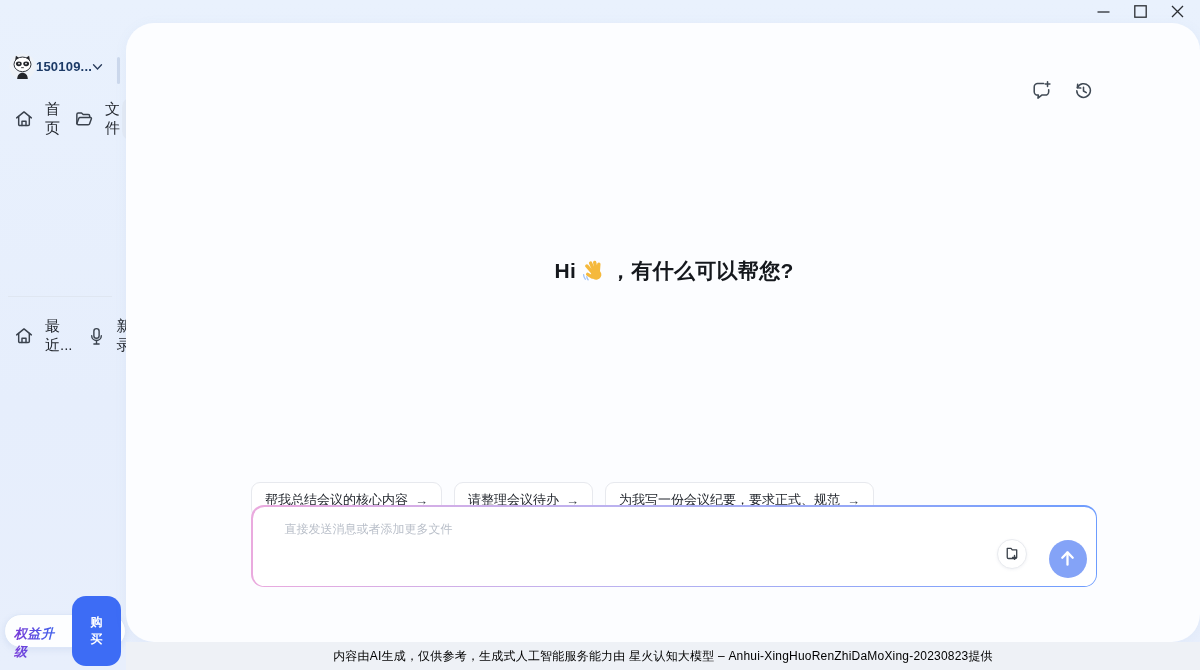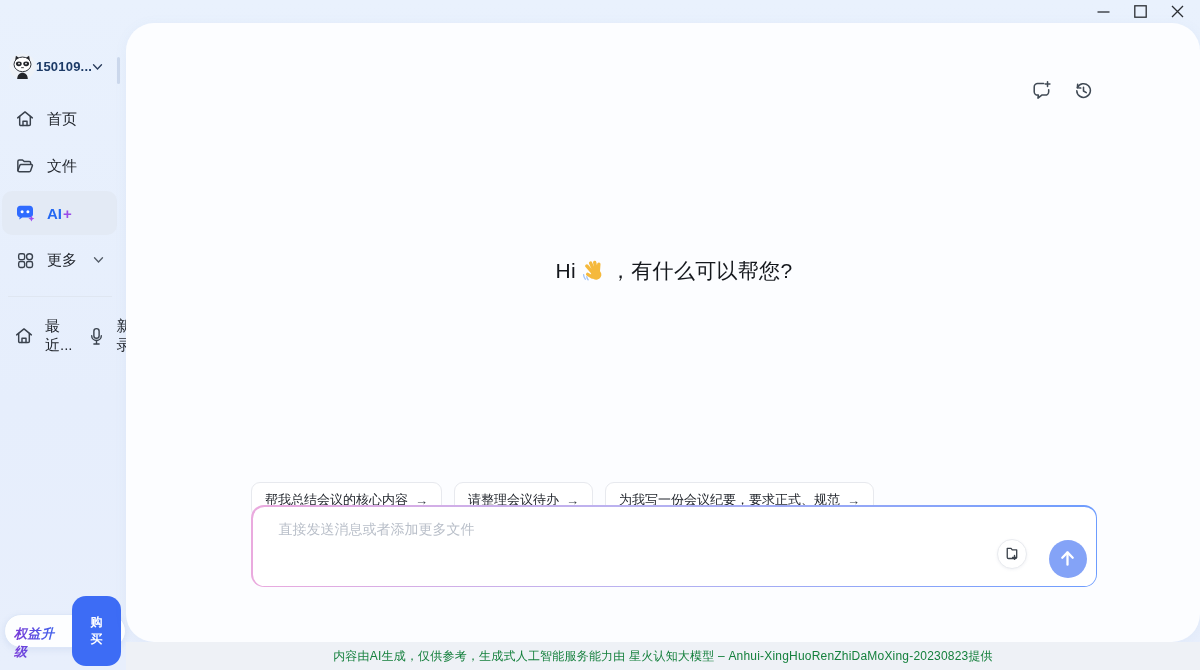--- a/index.html
+++ b/index.html
@@ -11,54 +11,54 @@
   }
   
   .win-controls { position:absolute; top:0; right:4px; height:23px; display:flex; z-index:20; }
   .win-btn { width:37px; height:23px; display:flex; align-items:center; justify-content:center; cursor:default; }
   .win-btn svg { display:block; }
   
   .sidebar { position:absolute; left:0; top:0; width:126px; height:670px; }
   .user-row { position:absolute; left:9px; top:53px; display:flex; align-items:center; gap:0; }
   .user-name { font-size:13px; font-weight:700; color:#1c3a66; letter-spacing:.2px; }
   .scroll-thumb { position:absolute; left:117px; top:57px; width:3px; height:27px; border-radius:2px; background:#ccd8ec; }
-  .nav { position:absolute; left:2px; top:97px; width:115px; display:flex; flex-direction:column; }
+  .nav { position:absolute; left:2px; top:97px; width:115px; display:flex; flex-direction:row; }
   .nav-item { height:44px; margin-bottom:3px; display:flex; align-items:center; gap:10px; padding-left:11px; border-radius:10px; font-size:15px; color:#23272e; cursor:pointer; }
   .nav-item .nicon { width:24px; height:24px; display:flex; align-items:center; justify-content:center; color:#3a424d; }
   .nav-item.active { background:#e3eaf5; }
   .nav-item.active .label-main { color:#2468f2; font-weight:700; }
   .label-plus { color:#9b4de8; font-weight:700; margin-left:1px; }
   .nav-chevron { margin-left:auto; margin-right:13px; color:#555d68; display:flex; }
   .side-divider { position:absolute; left:8px; top:296px; width:104px; height:1px; background:#dfe6f1; }
   .nav2 { position:absolute; left:2px; top:314px; width:115px; display:flex; flex-direction:row; }
   
   .upgrade-pill { position:absolute; left:4px; top:614px; height:34px; display:flex; align-items:center; gap:6px; padding:0 4px 0 9px; background:#fdfeff; border:1px solid #dde7f8; border-radius:18px; box-shadow:0 2px 6px rgba(120,150,200,.15); cursor:pointer; }
   .upgrade-label { font-size:13px; font-weight:800; font-style:italic; background:linear-gradient(90deg,#7a3bd8,#2f6bf0); -webkit-background-clip:text; background-clip:text; color:transparent; letter-spacing:.5px;margin-top:24px; }
   .buy-btn { background:#3d6cf5; color:#fff; font-size:12px; font-weight:700; border:none; border-radius:14px; padding:18px 13px; cursor:pointer; }
   
   .main-card { position:absolute; left:126px; top:23px; right:0; bottom:28px; background:#fcfdff; border-radius:28px; box-shadow:0 2px 14px rgba(110,140,190,.06); }
   .toolbar-icon { position:absolute; width:24px; height:24px; top:55px; color:#404a55; cursor:pointer; display:flex; align-items:center; justify-content:center; }
   .tb-newchat { left:903px; }
   .tb-history { left:945px; }
-  .greeting { position:absolute; left:125px; top:234px; width:846px; text-align:center; font-size:21px; font-weight:400; color:#15181d; letter-spacing:.3px; display:flex; align-items:center; justify-content:center; gap:3px; }
+  .greeting { position:absolute; left:125px; top:234px; width:846px; text-align:center; font-size:21px; font-weight:700; color:#15181d; letter-spacing:.3px; display:flex; align-items:center; justify-content:center; gap:3px; }
   .greeting .wave { width:24px; height:24px; display:inline-flex; margin:0 2px; }
   
   .chips { position:absolute; left:125px; top:437px; display:flex; gap:12px; }
   .chip { height:36px; display:flex; align-items:center; gap:7px; padding:0 13px; background:#ffffff; border:1px solid #e7e9ee; border-radius:9px; font-size:13px; color:#23272e; cursor:pointer; white-space:nowrap;margin-top:22px; }
   .chip-arrow { color:#3c434c; font-size:13px; }
   
   .composer { position:absolute; left:125px; top:482px; width:846px; height:82px; border-radius:13px; padding:1.5px; background:linear-gradient(90deg,#eaaade 0%,#b9b2f0 45%,#6d9cfe 100%); }
   .composer-inner { position:relative; width:100%; height:100%; background:#fff; border-radius:11.5px; }
-  .composer-input { position:absolute; left:10px; top:0; width:700px; height:100%; border:none; outline:none; resize:none; background:transparent; padding:14px 16px; font-size:14px; font-family:"Liberation Sans","DejaVu Sans",sans-serif; color:#23272e; }
+  .composer-input { position:absolute; left:16px; top:0; width:700px; height:100%; border:none; outline:none; resize:none; background:transparent; padding:14px 16px; font-size:12px; font-family:"Liberation Sans","DejaVu Sans",sans-serif; color:#23272e; }
   .composer-input::placeholder { color:#b9bfc9; }
   .addfile-btn { position:absolute; left:744px; top:32px; width:30px; height:30px; border-radius:50%; background:#fff; border:1px solid #e9ebef; box-shadow:0 1px 3px rgba(140,150,170,.12); display:flex; align-items:center; justify-content:center; color:#3c434c; cursor:pointer; }
   .send-btn { position:absolute; left:796px; top:33px; width:38px; height:38px; border-radius:50%; background:#84a3f7; border:none; display:flex; align-items:center; justify-content:center; cursor:pointer; }
   
   .footer-strip { position:absolute; left:126px; right:0; bottom:0; height:28px; background:#eef1f6; display:flex; align-items:center; justify-content:center; }
-  .footer-text { font-size:12px; color:#15803d; letter-spacing:.2px; }
+  .footer-text { font-size:12px; color:#000000; letter-spacing:.2px; }
 </style>
 </head>
 <body>
 
 <div class="win-controls">
   <div class="win-btn">
     <svg width="15" height="15" viewBox="0 0 15 15">
         <line x1="1.5" y1="8" x2="13.5" y2="8" stroke="#2b2e33" stroke-width="1.3"></line>
       </svg>
   </div>

